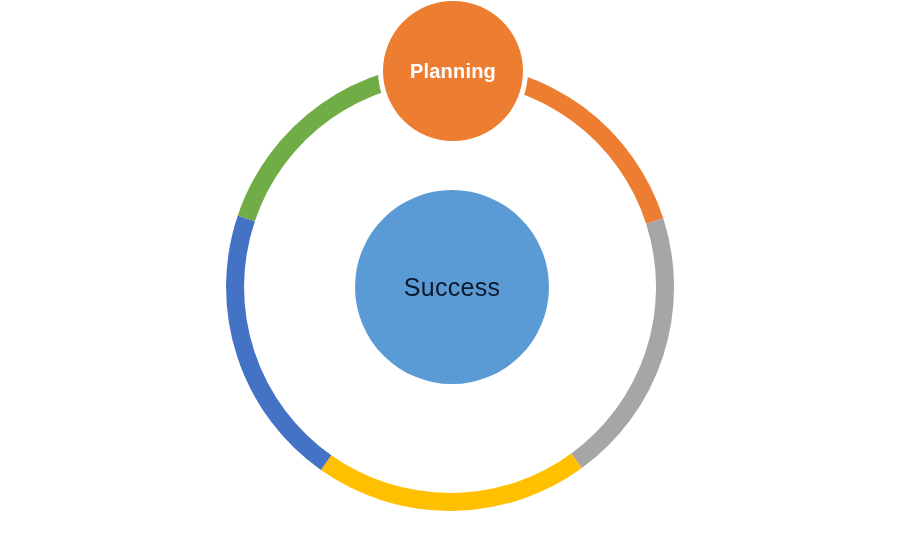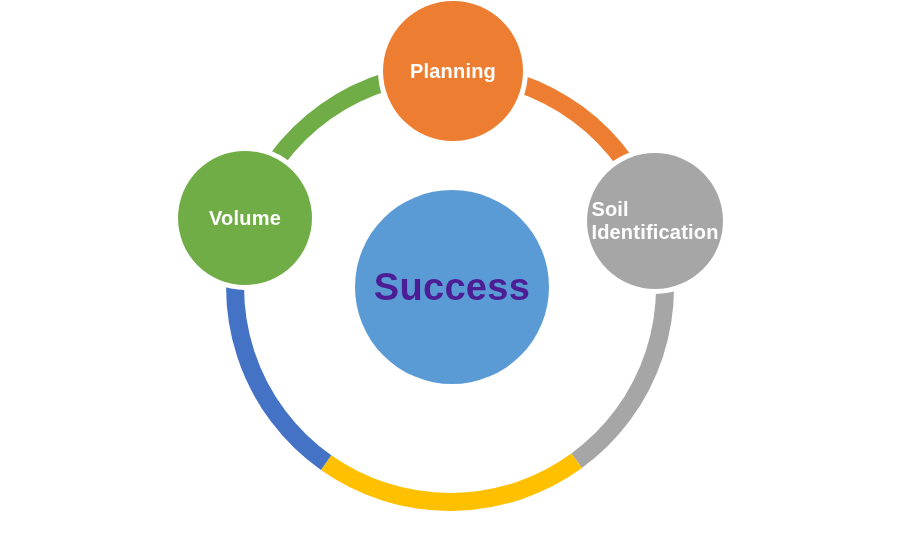--- a/index.html
+++ b/index.html
@@ -26,34 +26,35 @@
     fill: none;
     stroke-width: 18;
     stroke-linecap: butt;
   }
   .node {
     position: absolute;
     border-radius: 50%;
     display: flex;
     align-items: center;
     justify-content: center;
+    text-align: center;
     box-shadow: 0 0 0 5px #ffffff; 
   }
   .node-label {
     color: #ffffff;
     font-weight: bold;
     font-size: 20px;
     line-height: 1.15;
     white-space: pre-line;
     letter-spacing: 0.2px;
   }
   .center-label {
-    color: #4c1d95;
-    font-weight: bold;
-    font-size: 38px;
+    color: #0f172a;
+    font-weight: normal;
+    font-size: 25px;
     letter-spacing: 0.3px;
   }
   
   .node-planning  { left: 383px; top:   1px; width: 140px; height: 140px; }
   .node-soil      { left: 587px; top: 153px; width: 136px; height: 136px; }
   .node-drilling  { left: 509px; top: 393px; width: 134px; height: 134px; }
   .node-bits      { left: 257px; top: 396px; width: 136px; height: 136px; }
   .node-volume    { left: 178px; top: 151px; width: 134px; height: 134px; }
   .node-success   { left: 355px; top: 190px; width: 194px; height: 194px; }
 </style>
@@ -67,28 +68,21 @@
     <path d="M 654.7 221.1 A 215 215 0 0 1 576.6 460.8" stroke="#A6A6A6"></path>
     <path d="M 576.6 460.8 A 215 215 0 0 1 326.1 462.7" stroke="#FFC000"></path>
     <path d="M 326.1 462.7 A 215 215 0 0 1 246.3 218.4" stroke="#4472C4"></path>
     <path d="M 246.3 218.4 A 215 215 0 0 1 453 72" stroke="#70AD47"></path>
   </svg>
 
   <div class="node node-planning" style="background-color: rgb(237, 125, 49);">
     <span class="node-label">Planning</span>
   </div>
 
-  <div class="node node-soil" style="background-color: rgb(166, 166, 166);">
-    <span class="node-label">Soil
-Identification</span>
-  </div>
 
 
 
-  <div class="node node-volume" style="background-color: rgb(112, 173, 71);">
-    <span class="node-label">Volume</span>
-  </div>
 
   <div class="node node-success" style="background-color: rgb(91, 155, 213);">
     <span class="center-label">Success</span>
   </div>
 
 </div>
 
 </body></html>

